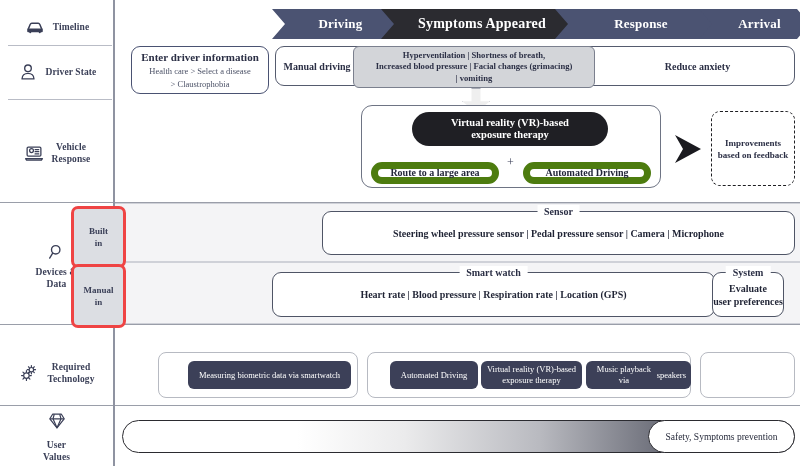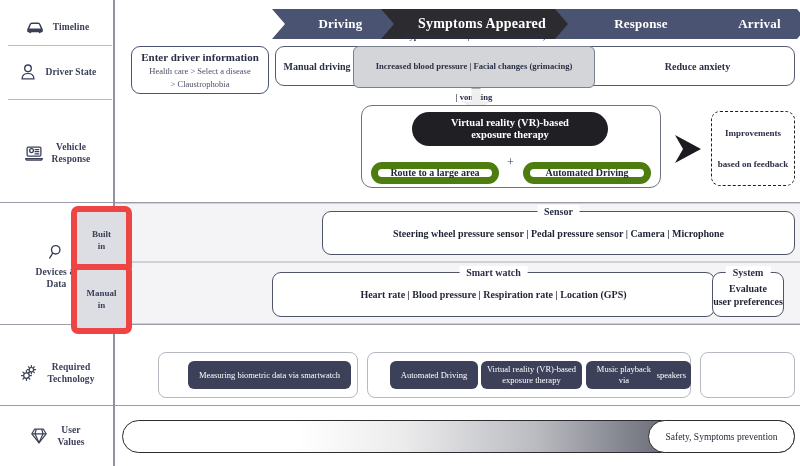--- a/index.html
+++ b/index.html
@@ -59,21 +59,21 @@
   .rail-icon svg { display: block; width: 100%; height: 100%; }
 
   .rail-stacked { flex-direction: column; gap: 3px; }
 
   
   .subrail {
     position: absolute;
     left: 71px;
     width: 49px;
     background: #dcdee3;
-    border: 6px solid #ef4444;
+    border: 3px solid #ef4444;
     border-radius: 7px;
     display: flex;
     align-items: center;
     justify-content: center;
     font-size: 9px;
     font-weight: bold;
     line-height: 12px;
     text-align: center;
     color: #3a3f57;
   }
@@ -109,21 +109,20 @@
     flex-direction: column;
     align-items: center;
     justify-content: center;
     text-align: center;
     background: #ffffff;
     border: 1.2px solid #4a5272;
     border-radius: 9px;
     font-size: 9px;
     line-height: 12px;
     color: #2b2f45;
-    gap: 19px;
   }
   .box.grey-fill { background: #d3d5d9; border-color: #7b808e; }
   .box.thin { border-width: 1px; border-color: #555b6e; }
   .box.plain { border-color: #6e7484; }
   .box.dashed { border: 1.6px dashed #1e1e22; border-radius: 9px; background:#fff; }
   .box .ttl { font-weight: bold; font-size: 11px; line-height: 14px; }
   .box .sub { font-size: 8.5px; line-height: 11.5px; color: #4b5166; }
 
   
   .pill {
@@ -324,21 +323,21 @@
         <circle cx="9.2" cy="14.8" r="3"></circle>
         <path d="M9.2 9.5v1.6M9.2 18.5v1.6M14.5 14.8h-1.6M5.5 14.8H3.9M13 11l-1.1 1.1M6.5 17.5 5.4 18.6M13 18.6 11.9 17.5M6.5 12.1 5.4 11"></path>
       </svg>
     </span>
     <span class="rail-label">
       <span>Required</span><br>
       <span>Technology</span>
     </span>
   </div>
 
-  <div class="rail-row" style="top:412px; height:48px;">
+  <div class="rail-row" style="top:412px; height:48px;flex-direction:column;">
     <span class="rail-icon">
       <svg viewBox="0 0 24 24" fill="none" stroke="currentColor" stroke-width="1.3" stroke-linejoin="round">
         <path d="M4.2 9.6 12 19.4l7.8-9.8-3-5H7.2z"></path>
         <path d="M4.2 9.6h15.6M9 4.6l-1.4 5L12 19.4l4.4-9.8-1.4-5"></path>
       </svg>
     </span>
     <span class="rail-label">
       <span>User</span><br>
       <span>Values</span>
     </span>

